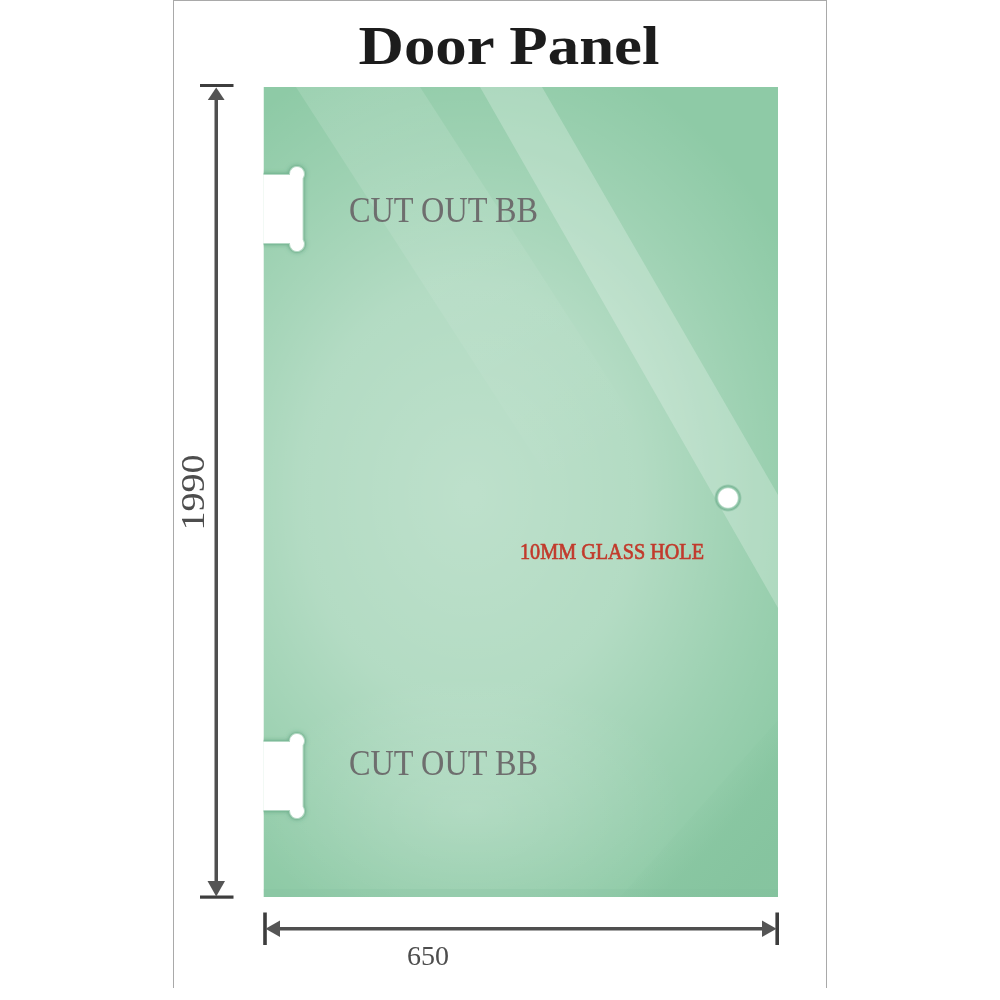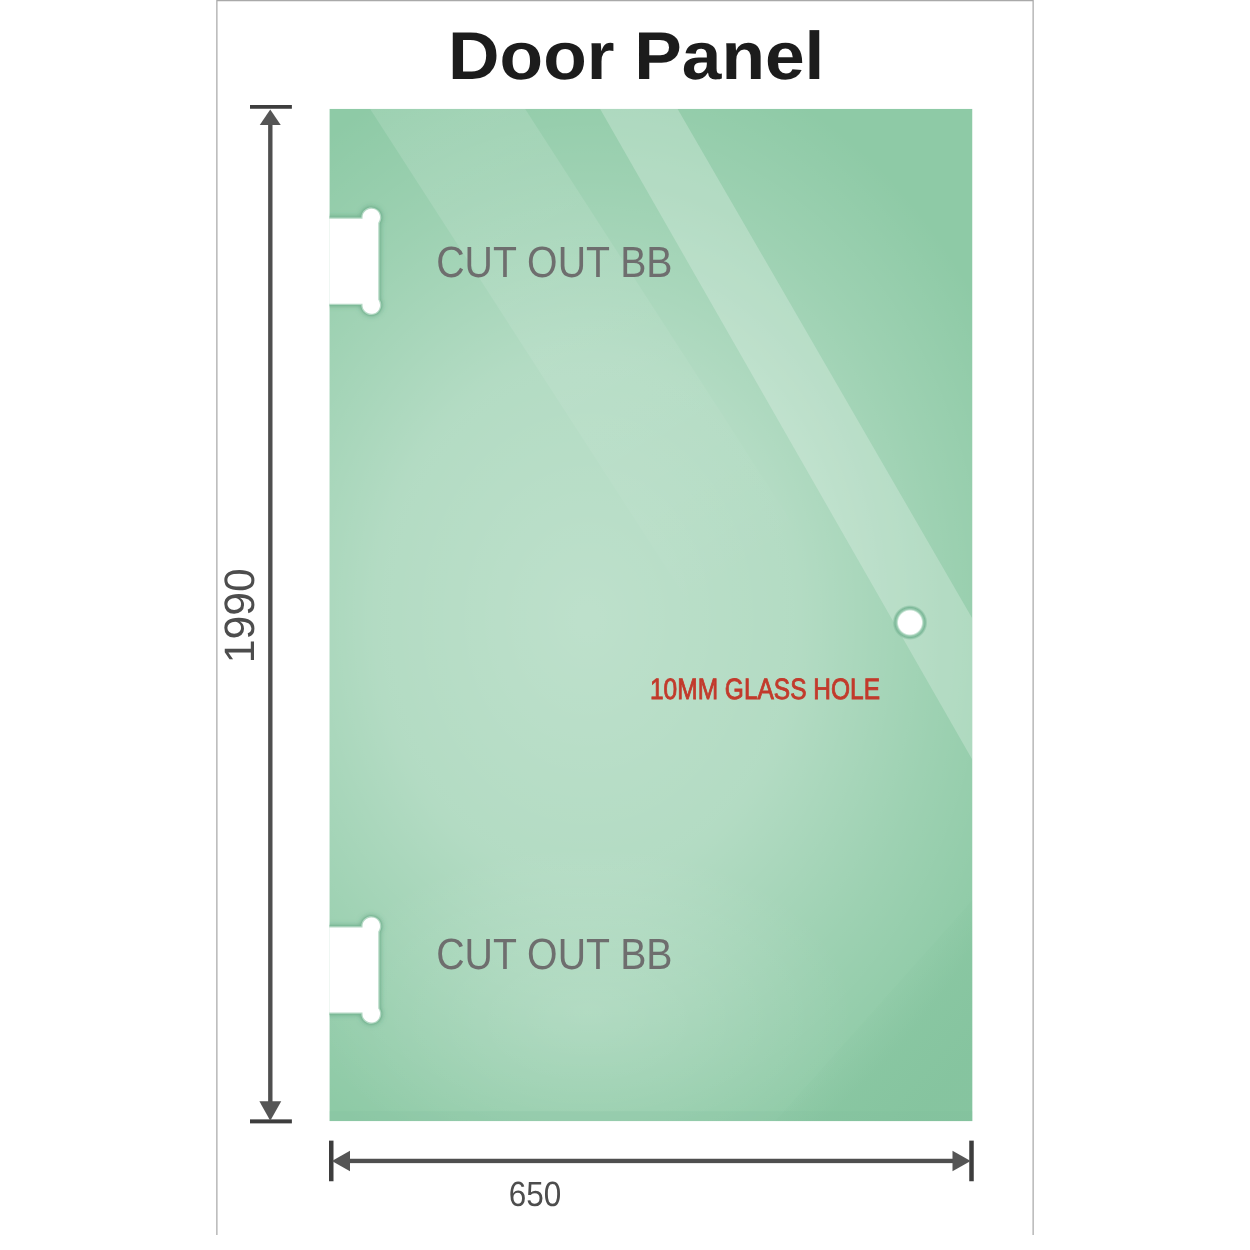--- a/index.html
+++ b/index.html
@@ -1,17 +1,17 @@
 <!DOCTYPE html>
 <html><head>
 <meta charset="utf-8">
 <style>
   html,body{margin:0;padding:0;background:#ffffff;}
   #stage{position:relative;width:1000px;height:988px;overflow:hidden;
-         font-family:Liberation Sans, sans-serif;}
+         font-family:Liberation Serif, serif;}
   svg{position:absolute;left:0;top:0;}
 </style>
 </head>
 <body>
 <div id="stage">
 <svg width="1000" height="1000" viewBox="0 0 1000 1000">
   <defs>
     <radialGradient id="glight" gradientUnits="userSpaceOnUse" cx="0" cy="0" r="1" gradientTransform="translate(470,495) scale(375,465)">
       <stop offset="0" stop-color="#ffffff" stop-opacity="0.42"></stop>
       <stop offset="0.45" stop-color="#ffffff" stop-opacity="0.33"></stop>

